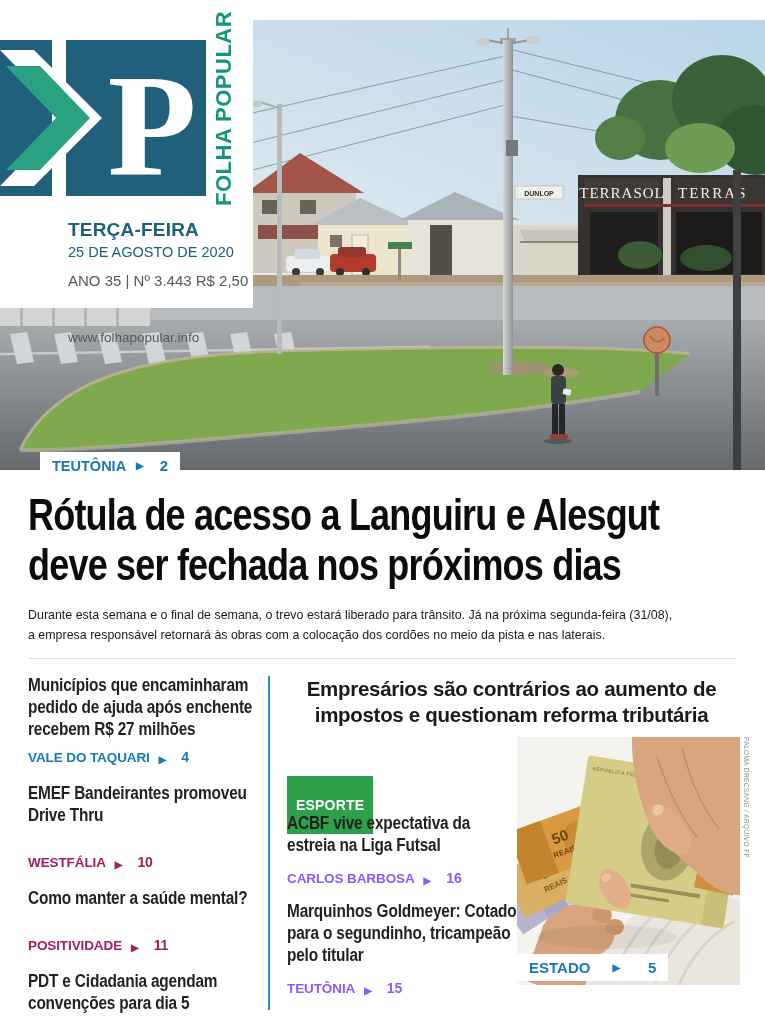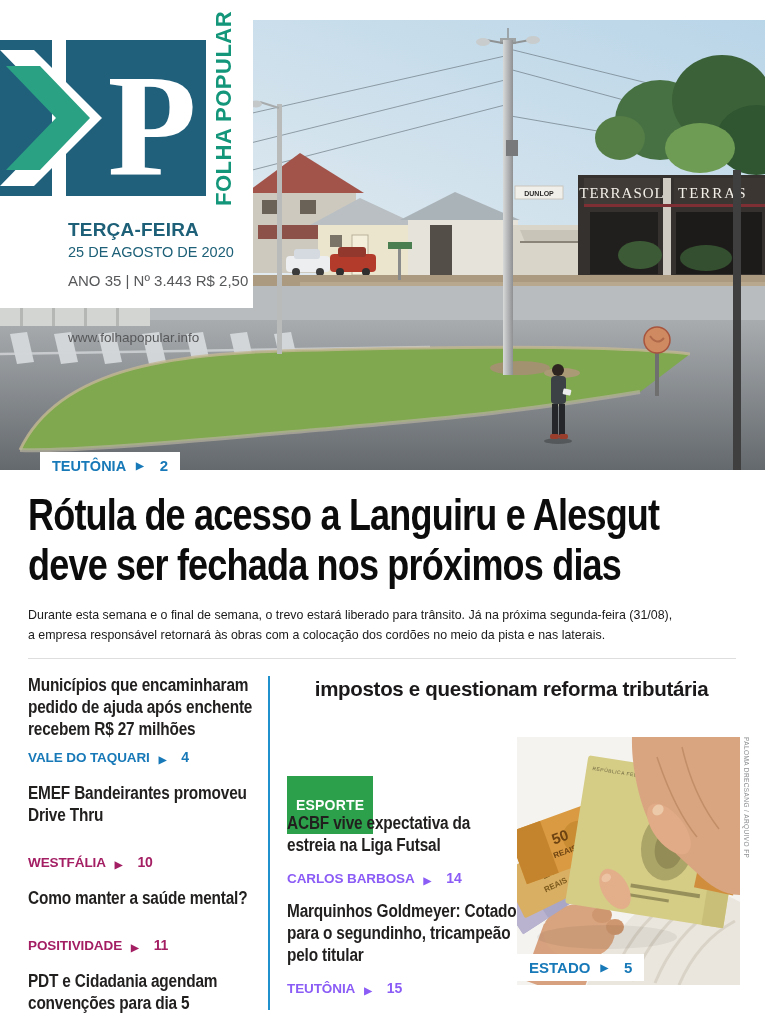--- a/index.html
+++ b/index.html
@@ -20,21 +20,21 @@
         font-weight:bold;font-size:22px;letter-spacing:.5px;color:#13967a;line-height:30px;}
   .weekday{position:absolute;left:68px;top:219px;font-weight:bold;font-size:19px;letter-spacing:.2px;color:#1d6077;text-align:center;}
   .pubdate{position:absolute;left:68px;top:244px;font-weight:normal;font-size:14.5px;color:#1d6077;}
   .edition{position:absolute;left:68px;top:272px;font-size:15px;color:#57585a;}
   .website{position:absolute;left:68px;top:298px;font-size:13.5px;color:#57585a;margin-top:32px;}
 
   
   .photo-tag{position:absolute;background:#fff;display:flex;align-items:center;
         padding:5px 12px;font-weight:bold;color:#1879b8;}
   #tag-teutonia{left:40px;top:452px;font-size:14.5px;}
-  #tag-estado{left:517px;top:954px;font-size:15px;}
+  #tag-estado{left:517px;top:954px;font-size:15px;gap:12px;}
   .photo-tag .arrow{font-size:10px;margin-left:10px;}
   .photo-tag .num{margin-left:16px;font-size:15px;}
 
   
   .headline{position:absolute;left:28px;top:490px;width:900px;transform:scaleX(.8);transform-origin:0 0;
         font-weight:bold;font-size:45px;line-height:50px;letter-spacing:-1px;color:#0c0c0c;}
   .headline span{display:block;white-space:nowrap;}
   .deck{position:absolute;left:28px;top:605px;width:790px;transform:scaleX(.92);transform-origin:0 0;
         font-size:13.5px;line-height:20px;color:#1a1a1a;}
   .deck span{display:block;white-space:nowrap;}
@@ -285,29 +285,30 @@
     <div class="news-title">PDT e Cidadania agendam convenções para dia 5</div>
     <div class="tag-row c-red">
       <span>TEUTÔNIA</span>
       <span class="arrow">▶</span>
       <span class="num">12</span>
     </div>
   </div>
 
   <div class="right-col">
     <div class="right-heading">
+      <span style="display:block;white-space:nowrap;">Empresários são contrários ao aumento de</span>
       <span style="display:block;white-space:nowrap;">impostos e questionam reforma tributária</span>
     </div>
     <div class="badge">ESPORTE</div>
 
     <div class="news-title sp-title" id="sp-title-1">ACBF vive expectativa da estreia na Liga Futsal</div>
     <div class="tag-row c-green sp-tag" id="sp-tag-1">
       <span>CARLOS BARBOSA</span>
       <span class="arrow">▶</span>
-      <span class="num">14</span>
+      <span class="num">16</span>
     </div>
 
     <div class="news-title sp-title" id="sp-title-2">Marquinhos Goldmeyer: Cotado para o segundinho, tricampeão pelo titular</div>
     <div class="tag-row c-green sp-tag" id="sp-tag-2">
       <span>TEUTÔNIA</span>
       <span class="arrow">▶</span>
       <span class="num">15</span>
     </div>
   </div>
 

